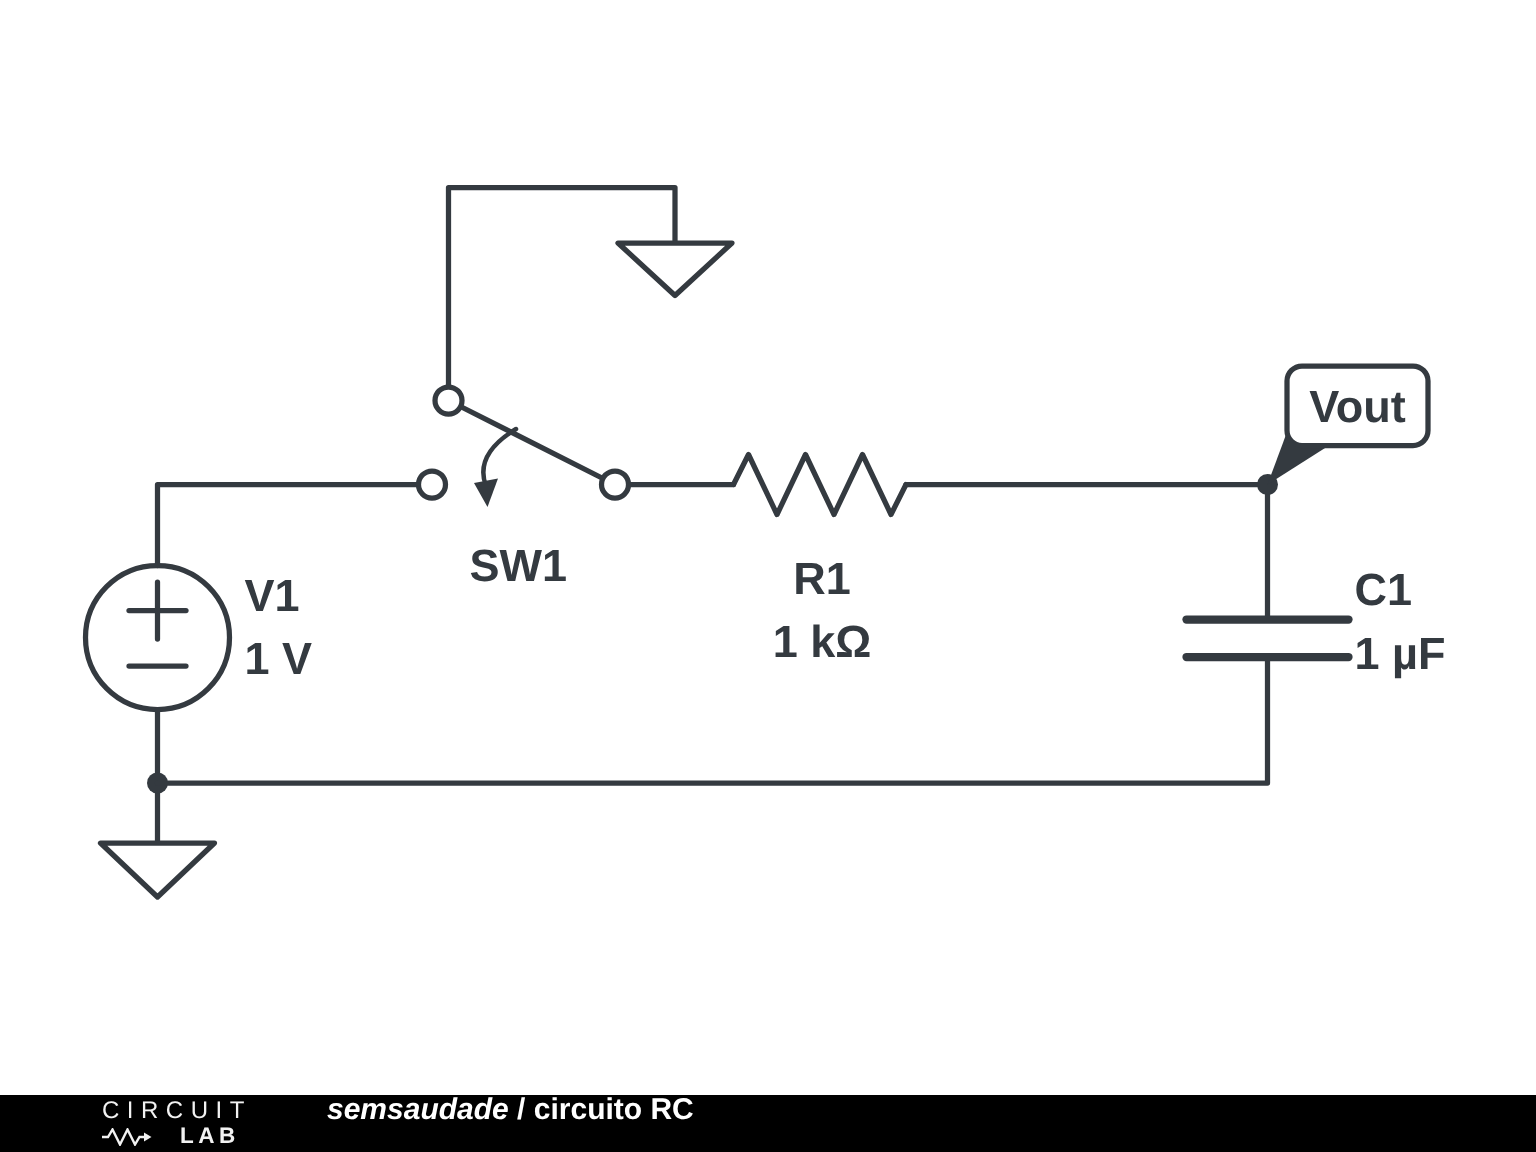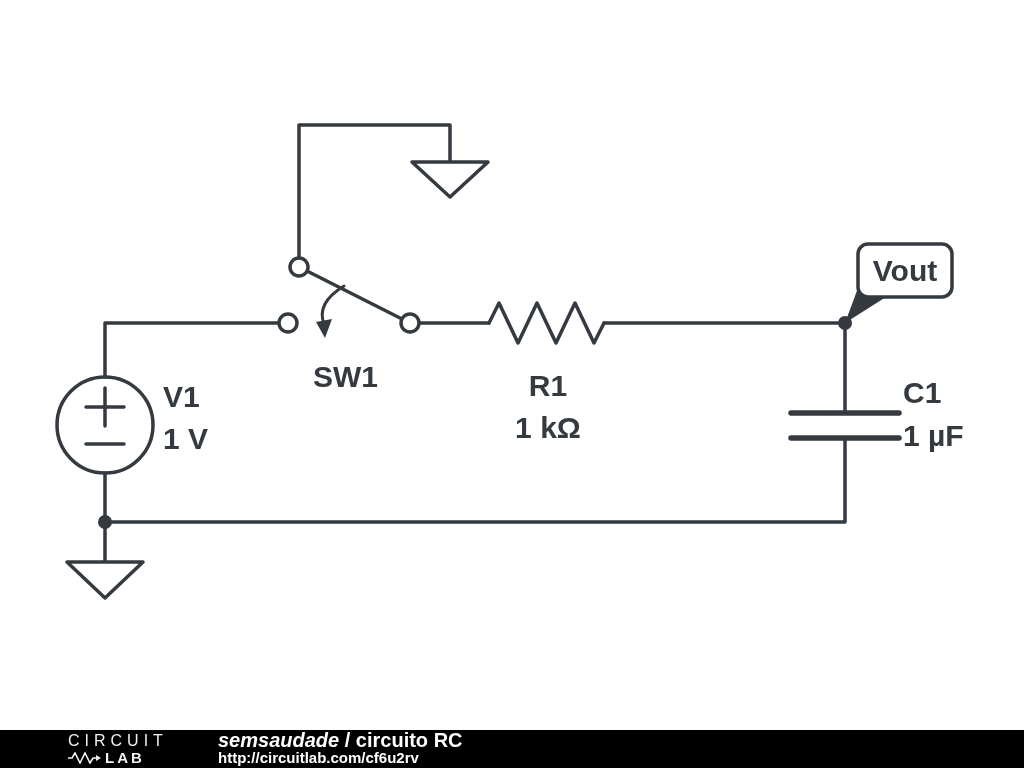--- a/index.html
+++ b/index.html
@@ -15,21 +15,21 @@
   .wire{fill:none;stroke:var(--stroke);stroke-width:3.5;stroke-linecap:round;stroke-linejoin:round;}
   .thick{stroke-width:5.5;}
   .thin{stroke-width:3;}
   .sym-fill{fill:var(--stroke);stroke:none;}
   .open-circle{fill:#ffffff;stroke:var(--stroke);stroke-width:3.5;}
   .clabel{font-family:"Liberation Sans", sans-serif;font-weight:bold;font-size:30px;fill:var(--stroke);}
   .footer{width:1024px;height:38px;background:var(--footer-bg);color:var(--footer-fg);
     position:relative;}
   .logo{position:absolute;left:36px;top:2px;display:flex;flex-direction:column;line-height:17px;margin-left:32px;}
   .logo-top{font-size:16px;letter-spacing:5px;color:#f2f2f2;font-weight:normal;}
-  .logo-bottom{display:flex;align-items:center;gap:3px;}
+  .logo-bottom{display:flex;align-items:center;gap:18px;}
   .logo-bottom svg{display:block;}
   .logo-lab{font-size:15px;font-weight:bold;letter-spacing:3px;color:#f2f2f2;}
   .meta{position:absolute;left:218px;top:1px;display:flex;flex-direction:column;line-height:18px;}
   .meta-line1{font-size:20px;}
   .author{font-style:italic;font-weight:bold;}
   .sep{font-weight:bold;}
   .title{font-weight:bold;}
   .meta-url{font-size:15px;font-weight:bold;}
 </style>
 </head>
@@ -101,15 +101,14 @@
     <div class="logo-bottom">
       <svg width="34" height="12" viewBox="0 0 34 12">
         <polyline points="0,6 4,6 7,1 12,11 17,1 22,11 25,6 28,6" fill="none" stroke="#f2f2f2" stroke-width="1.6"></polyline>
         <polygon points="28,3 33,6 28,9" fill="#f2f2f2"></polygon>
       </svg>
       <span class="logo-lab">LAB</span>
     </div>
   </div>
   <div class="meta">
     <div class="meta-line1"><span class="author">semsaudade</span><span class="sep"> / </span><span class="title">circuito RC</span></div>
-    <div class="meta-url">http://circuitlab.com/cf6u2rv</div>
   </div>
 </div>
 
 </body></html>

